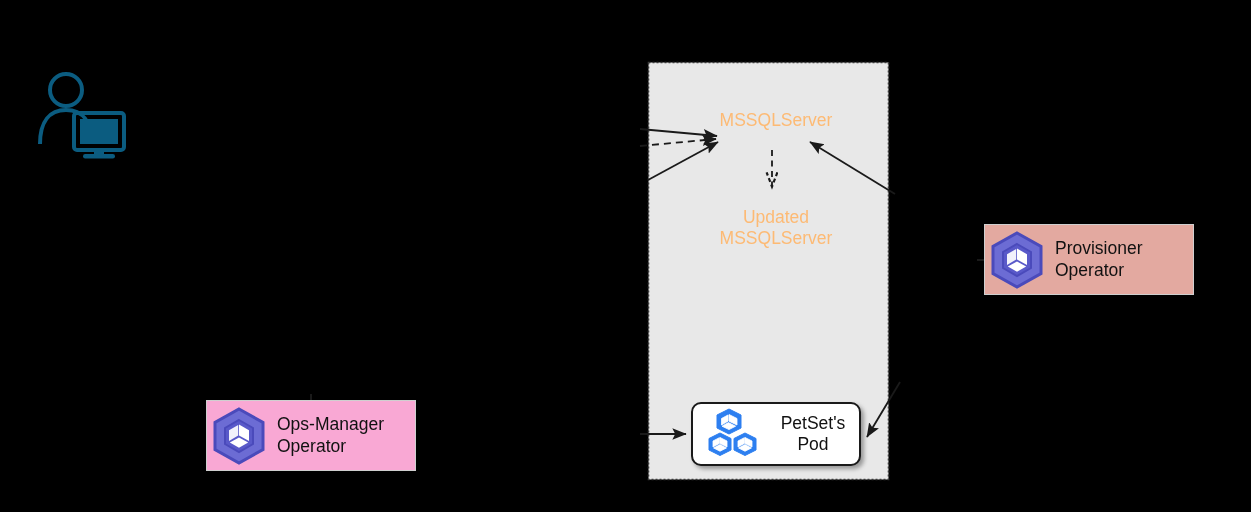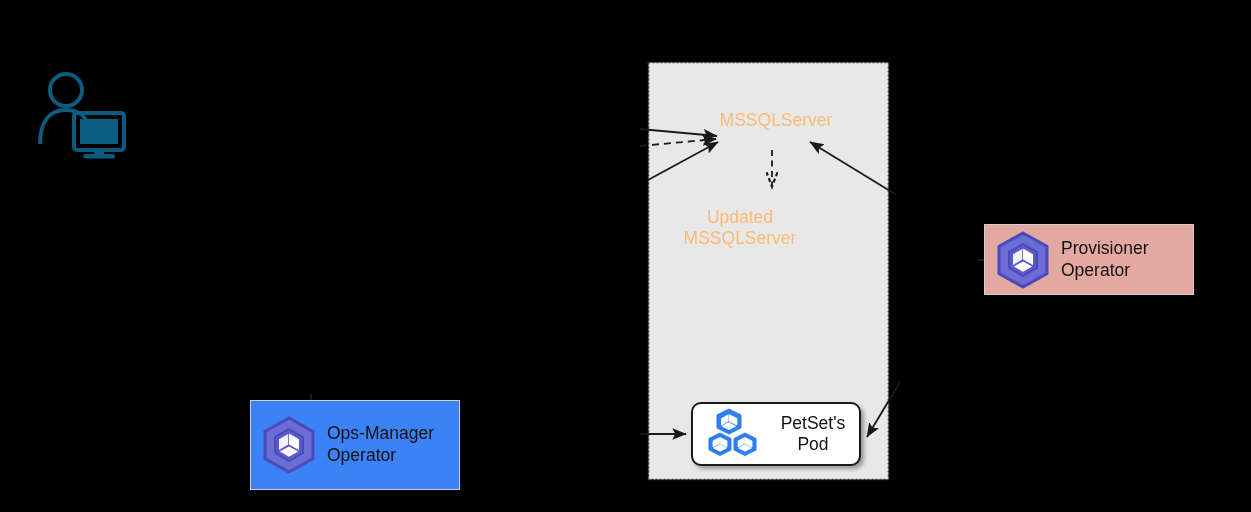--- a/index.html
+++ b/index.html
@@ -25,37 +25,36 @@
   .node-box {
     position: absolute;
     box-sizing: border-box;
     display: flex;
     flex-direction: row;
     align-items: center;
     justify-content: flex-start;
   }
   .op-box {
     border: 1px solid #cfcfcf;
-    padding-left: 10px;
+    padding-left: 4px;
   }
   .op-label {
     font-size: 17.5px;
     color: #111111;
     line-height: 1.25;
     text-align: left;
     margin-left: 10px;
     white-space: pre-line;
   }
   #ops-manager-operator {
     left: 206px;
     top: 400px;
     width: 210px;
-    height: 90px;
-    background: #3b82f6;
-    margin-left: 44px;
+    height: 71px;
+    background: #f9a8d4;
   }
   #provisioner-operator {
     left: 984px;
     top: 224px;
     width: 210px;
     height: 71px;
     background: #e3a9a0;
   }
   #petset-pod {
     left: 691px;
@@ -84,21 +83,21 @@
     line-height: 1.22;
     text-align: center;
     white-space: pre-line;
   }
   #mssqlserver-label {
     left: 686px;
     top: 110px;
     width: 180px;
   }
   #updated-mssqlserver-label {
-    left: 650px;
+    left: 686px;
     top: 207px;
     width: 180px;
   }
   .icon-wrap {
     display: block;
     flex: 0 0 auto;
     line-height: 0;
   }
 </style>
 </head>

